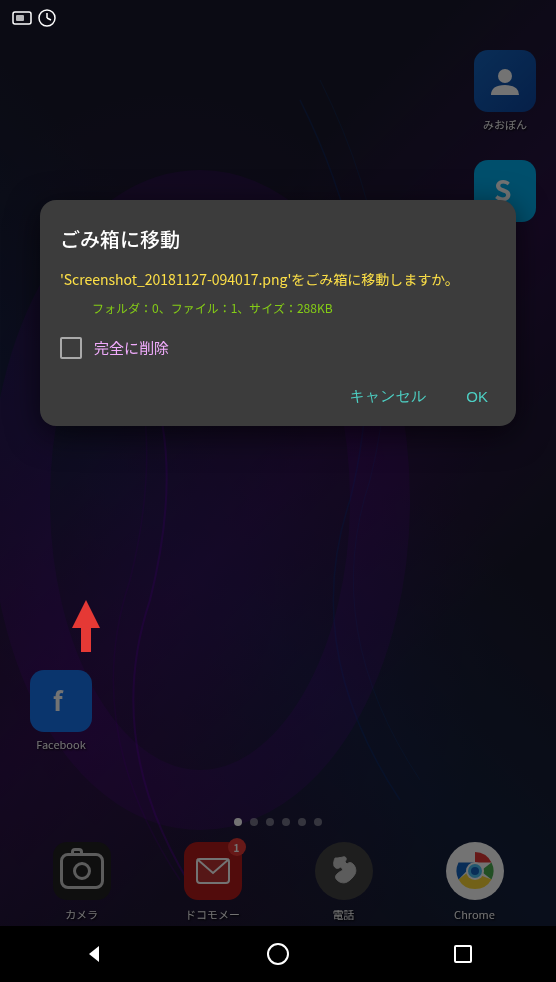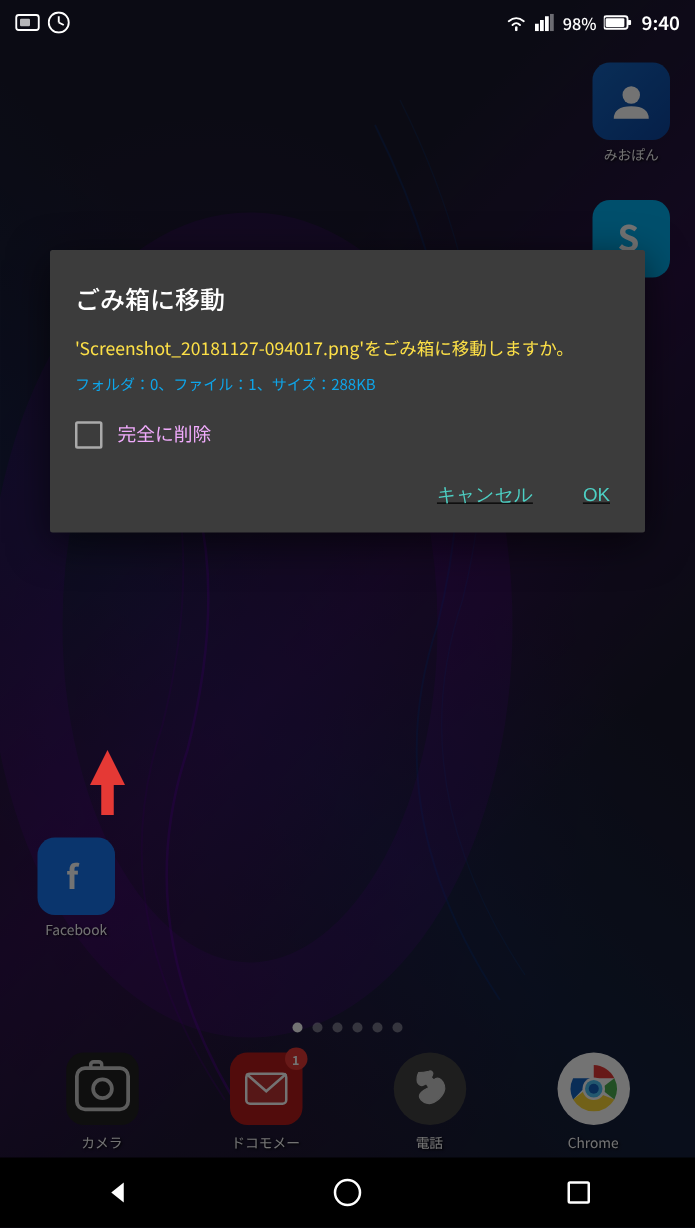--- a/index.html
+++ b/index.html
@@ -107,45 +107,46 @@
       z-index: 5;
     }
 
     
     .dialog {
       position: absolute;
       top: 200px;
       left: 40px;
       right: 40px;
       background: #3c3c3c;
-      border-radius: 2px;
+      border-radius: 16px;
       padding: 24px 20px 16px 20px;
       z-index: 20;
       box-shadow: 0 8px 32px rgba(0,0,0,0.6);
     }
 
     .dialog-title {
       color: #fff;
       font-size: 20px;
       font-weight: 500;
       margin-bottom: 16px;
     }
 
     .dialog-message {
       color: #fde047;
       font-size: 14px;
       line-height: 1.5;
       margin-bottom: 10px;
     }
 
     .dialog-detail {
-      color: #0ea5e9;
+      color: #84cc16;
       font-size: 12px;
       margin-bottom: 20px;
       line-height: 1.4;
+      margin-left: 32px;
     }
 
     .dialog-checkbox-row {
       display: flex;
       align-items: center;
       gap: 12px;
       margin-bottom: 24px;
     }
 
     .checkbox-box {
@@ -159,21 +160,20 @@
 
     .checkbox-label {
       color: #f0abfc;
       font-size: 15px;
     }
 
     .dialog-buttons {
       display: flex;
       justify-content: flex-end;
       gap: 24px;
-      text-decoration: underline;
     }
 
     .dialog-btn {
       color: #4dd0c4;
       font-size: 15px;
       font-weight: 500;
       background: none;
       border: none;
       cursor: pointer;
       padding: 4px 8px;
@@ -385,43 +385,20 @@
 
     <svg width="20" height="16" viewBox="0 0 20 16">
       <rect x="1" y="2" width="18" height="12" rx="2" stroke="#fff" stroke-width="1.5" fill="none"></rect>
       <rect x="4" y="5" width="8" height="6" rx="1" fill="#fff" opacity="0.7"></rect>
     </svg>
     <svg width="18" height="18" viewBox="0 0 18 18">
       <circle cx="9" cy="9" r="8" stroke="#fff" stroke-width="1.5" fill="none"></circle>
       <line x1="9" y1="4" x2="9" y2="9" stroke="#fff" stroke-width="1.5"></line>
       <line x1="9" y1="9" x2="13" y2="11" stroke="#fff" stroke-width="1.5"></line>
     </svg>
-  </div>
-  <div class="status-right">
-
-    <svg width="18" height="14" viewBox="0 0 18 14">
-      <path d="M9 11 L9 13" stroke="#fff" stroke-width="2" stroke-linecap="round"></path>
-      <path d="M6 9 Q9 6 12 9" stroke="#fff" stroke-width="1.5" fill="none" stroke-linecap="round"></path>
-      <path d="M3 6 Q9 1 15 6" stroke="#fff" stroke-width="1.5" fill="none" stroke-linecap="round"></path>
-    </svg>
-
-    <svg width="16" height="14" viewBox="0 0 16 14">
-      <rect x="0" y="8" width="3" height="6" fill="#fff"></rect>
-      <rect x="4" y="5" width="3" height="9" fill="#fff"></rect>
-      <rect x="8" y="2" width="3" height="12" fill="#fff"></rect>
-      <rect x="12" y="0" width="3" height="14" fill="#fff" opacity="0.4"></rect>
-    </svg>
-    <span>98%</span>
-
-    <svg width="22" height="12" viewBox="0 0 22 12">
-      <rect x="0" y="1" width="19" height="10" rx="2" stroke="#fff" stroke-width="1.5" fill="none"></rect>
-      <rect x="19" y="4" width="3" height="4" fill="#fff" rx="1"></rect>
-      <rect x="1.5" y="2.5" width="15" height="7" rx="1" fill="#fff"></rect>
-    </svg>
-    <span style="font-size:15px;font-weight:600;margin-left:2px;">9:40</span>
   </div>
 </div>
 
 <div class="desktop-icon-topright">
   <div class="app-icon-circle mioppon-bg" style="width:62px;height:62px;">
 
     <svg width="36" height="36" viewBox="0 0 36 36">
       <circle cx="18" cy="13" r="7" fill="#fff"></circle>
       <path d="M4 32 Q4 22 18 22 Q32 22 32 32" fill="#fff"></path>
     </svg>

